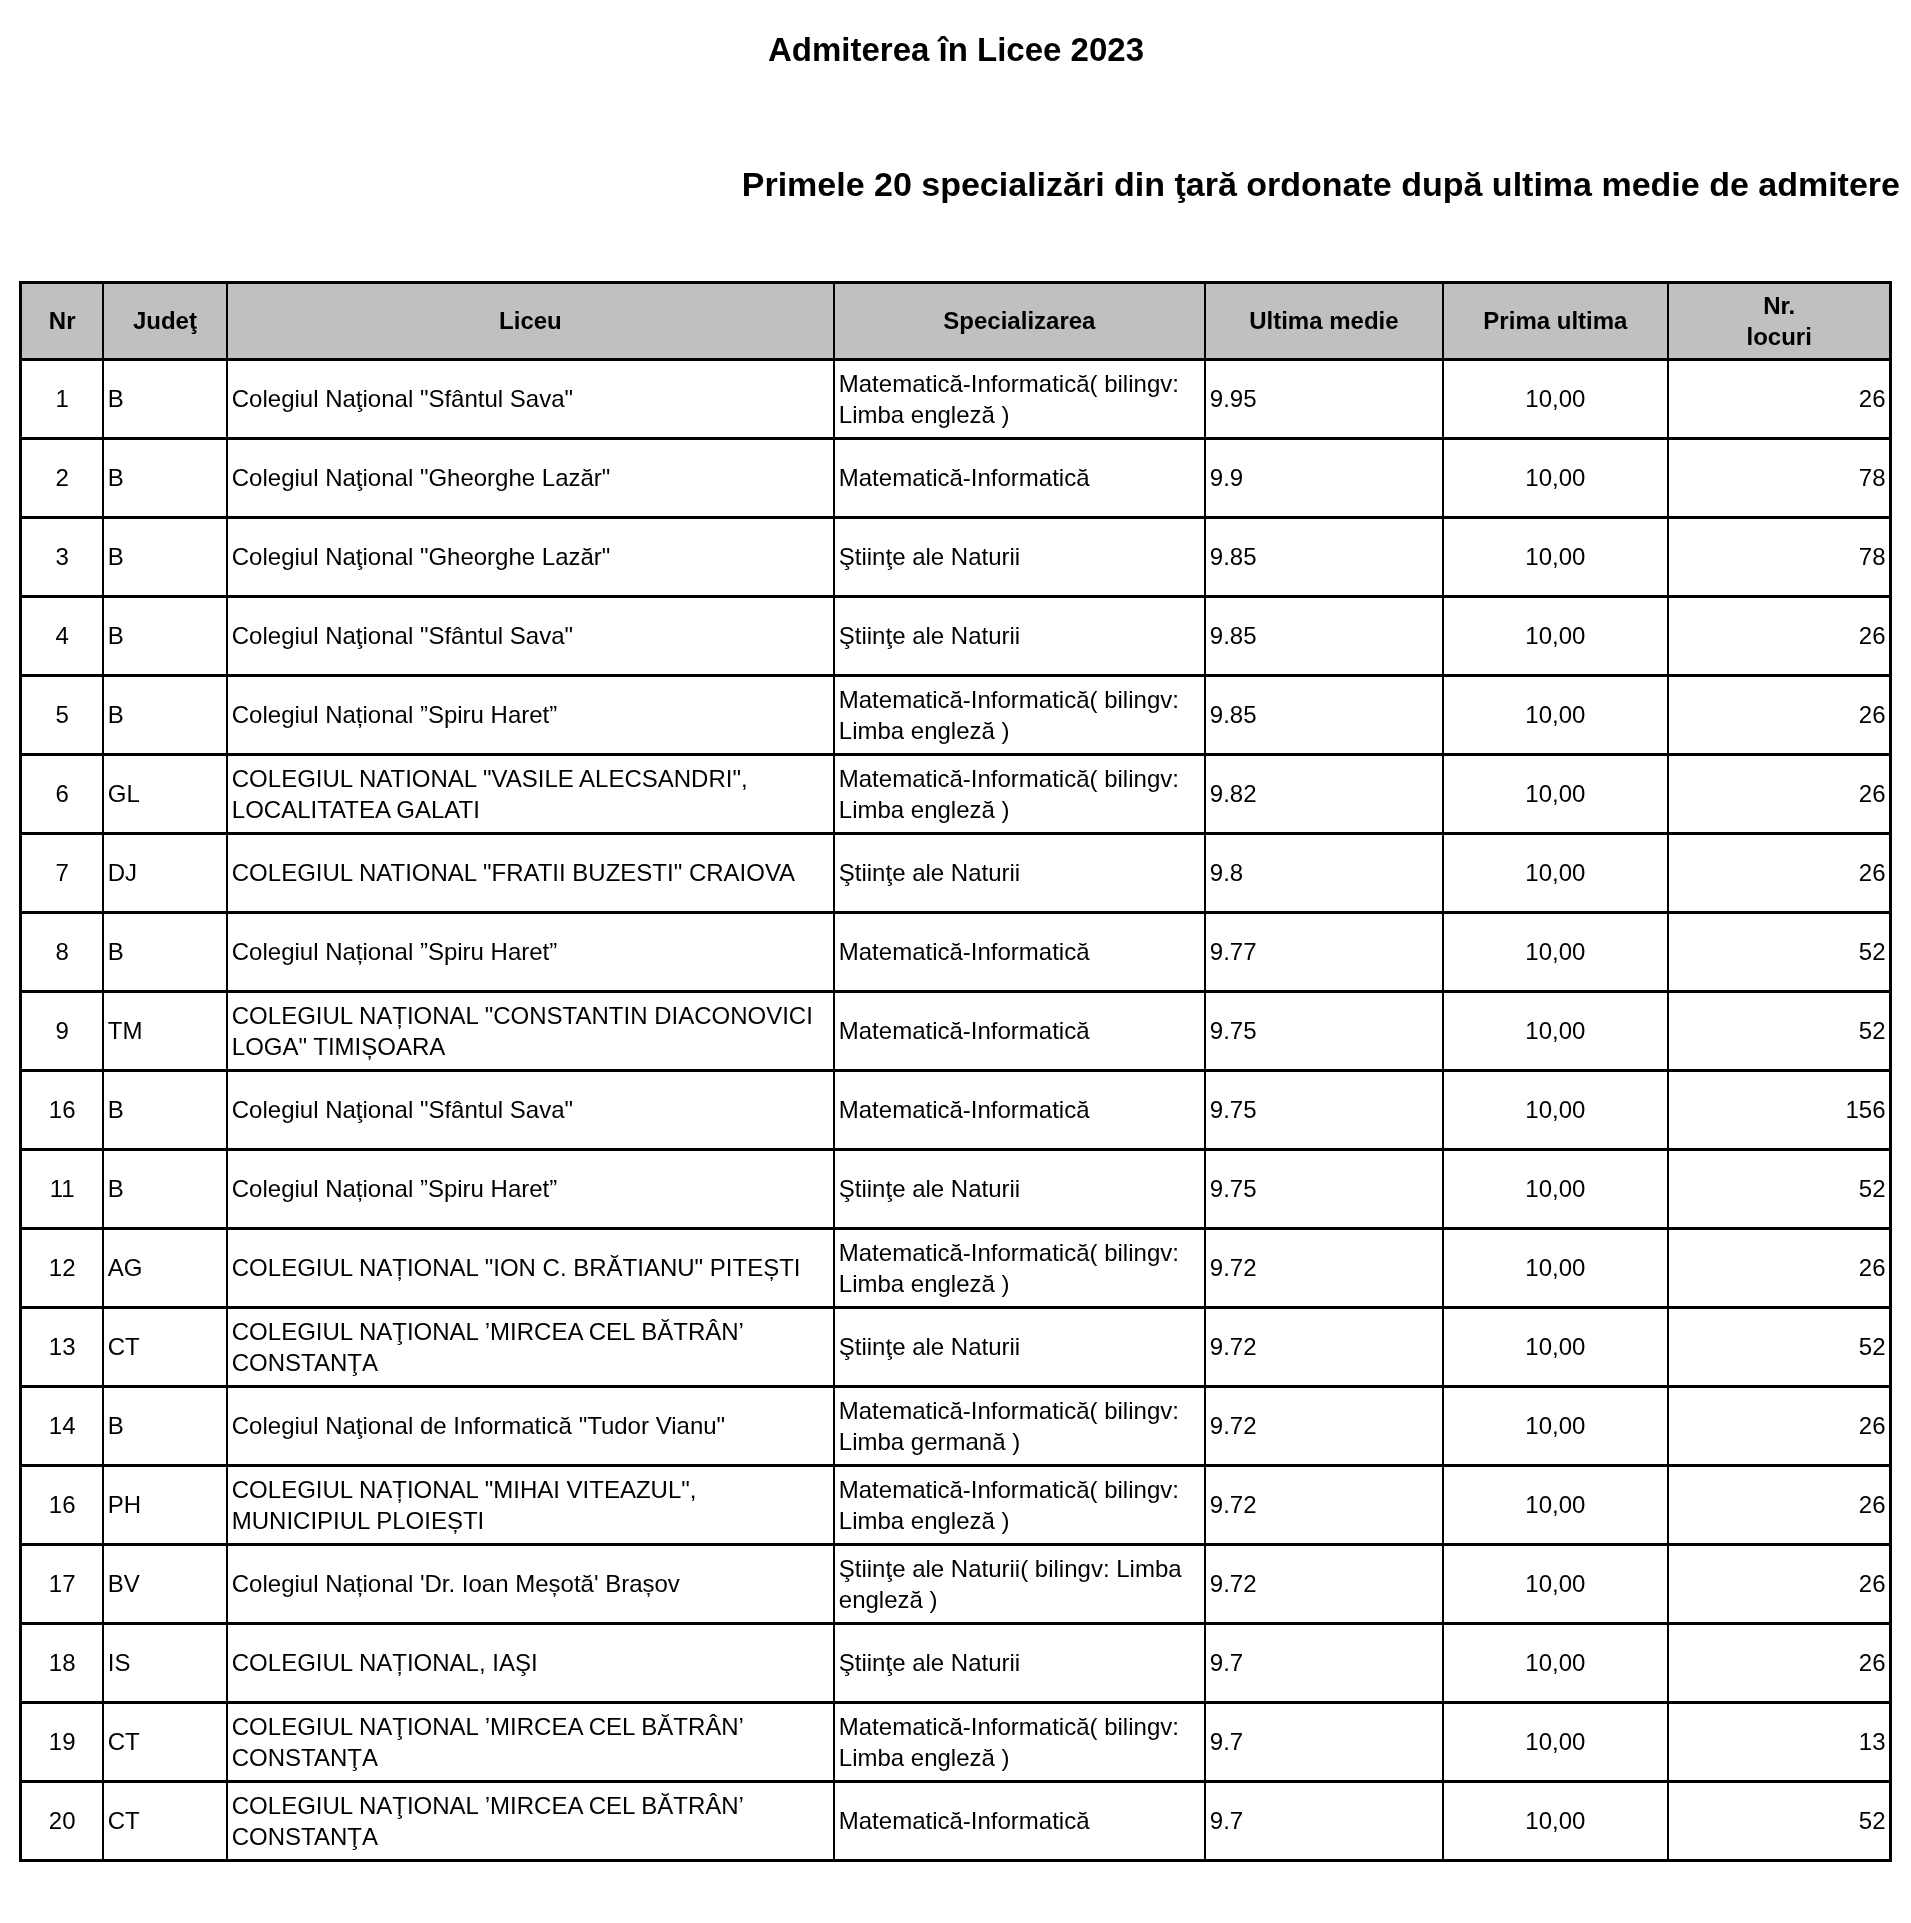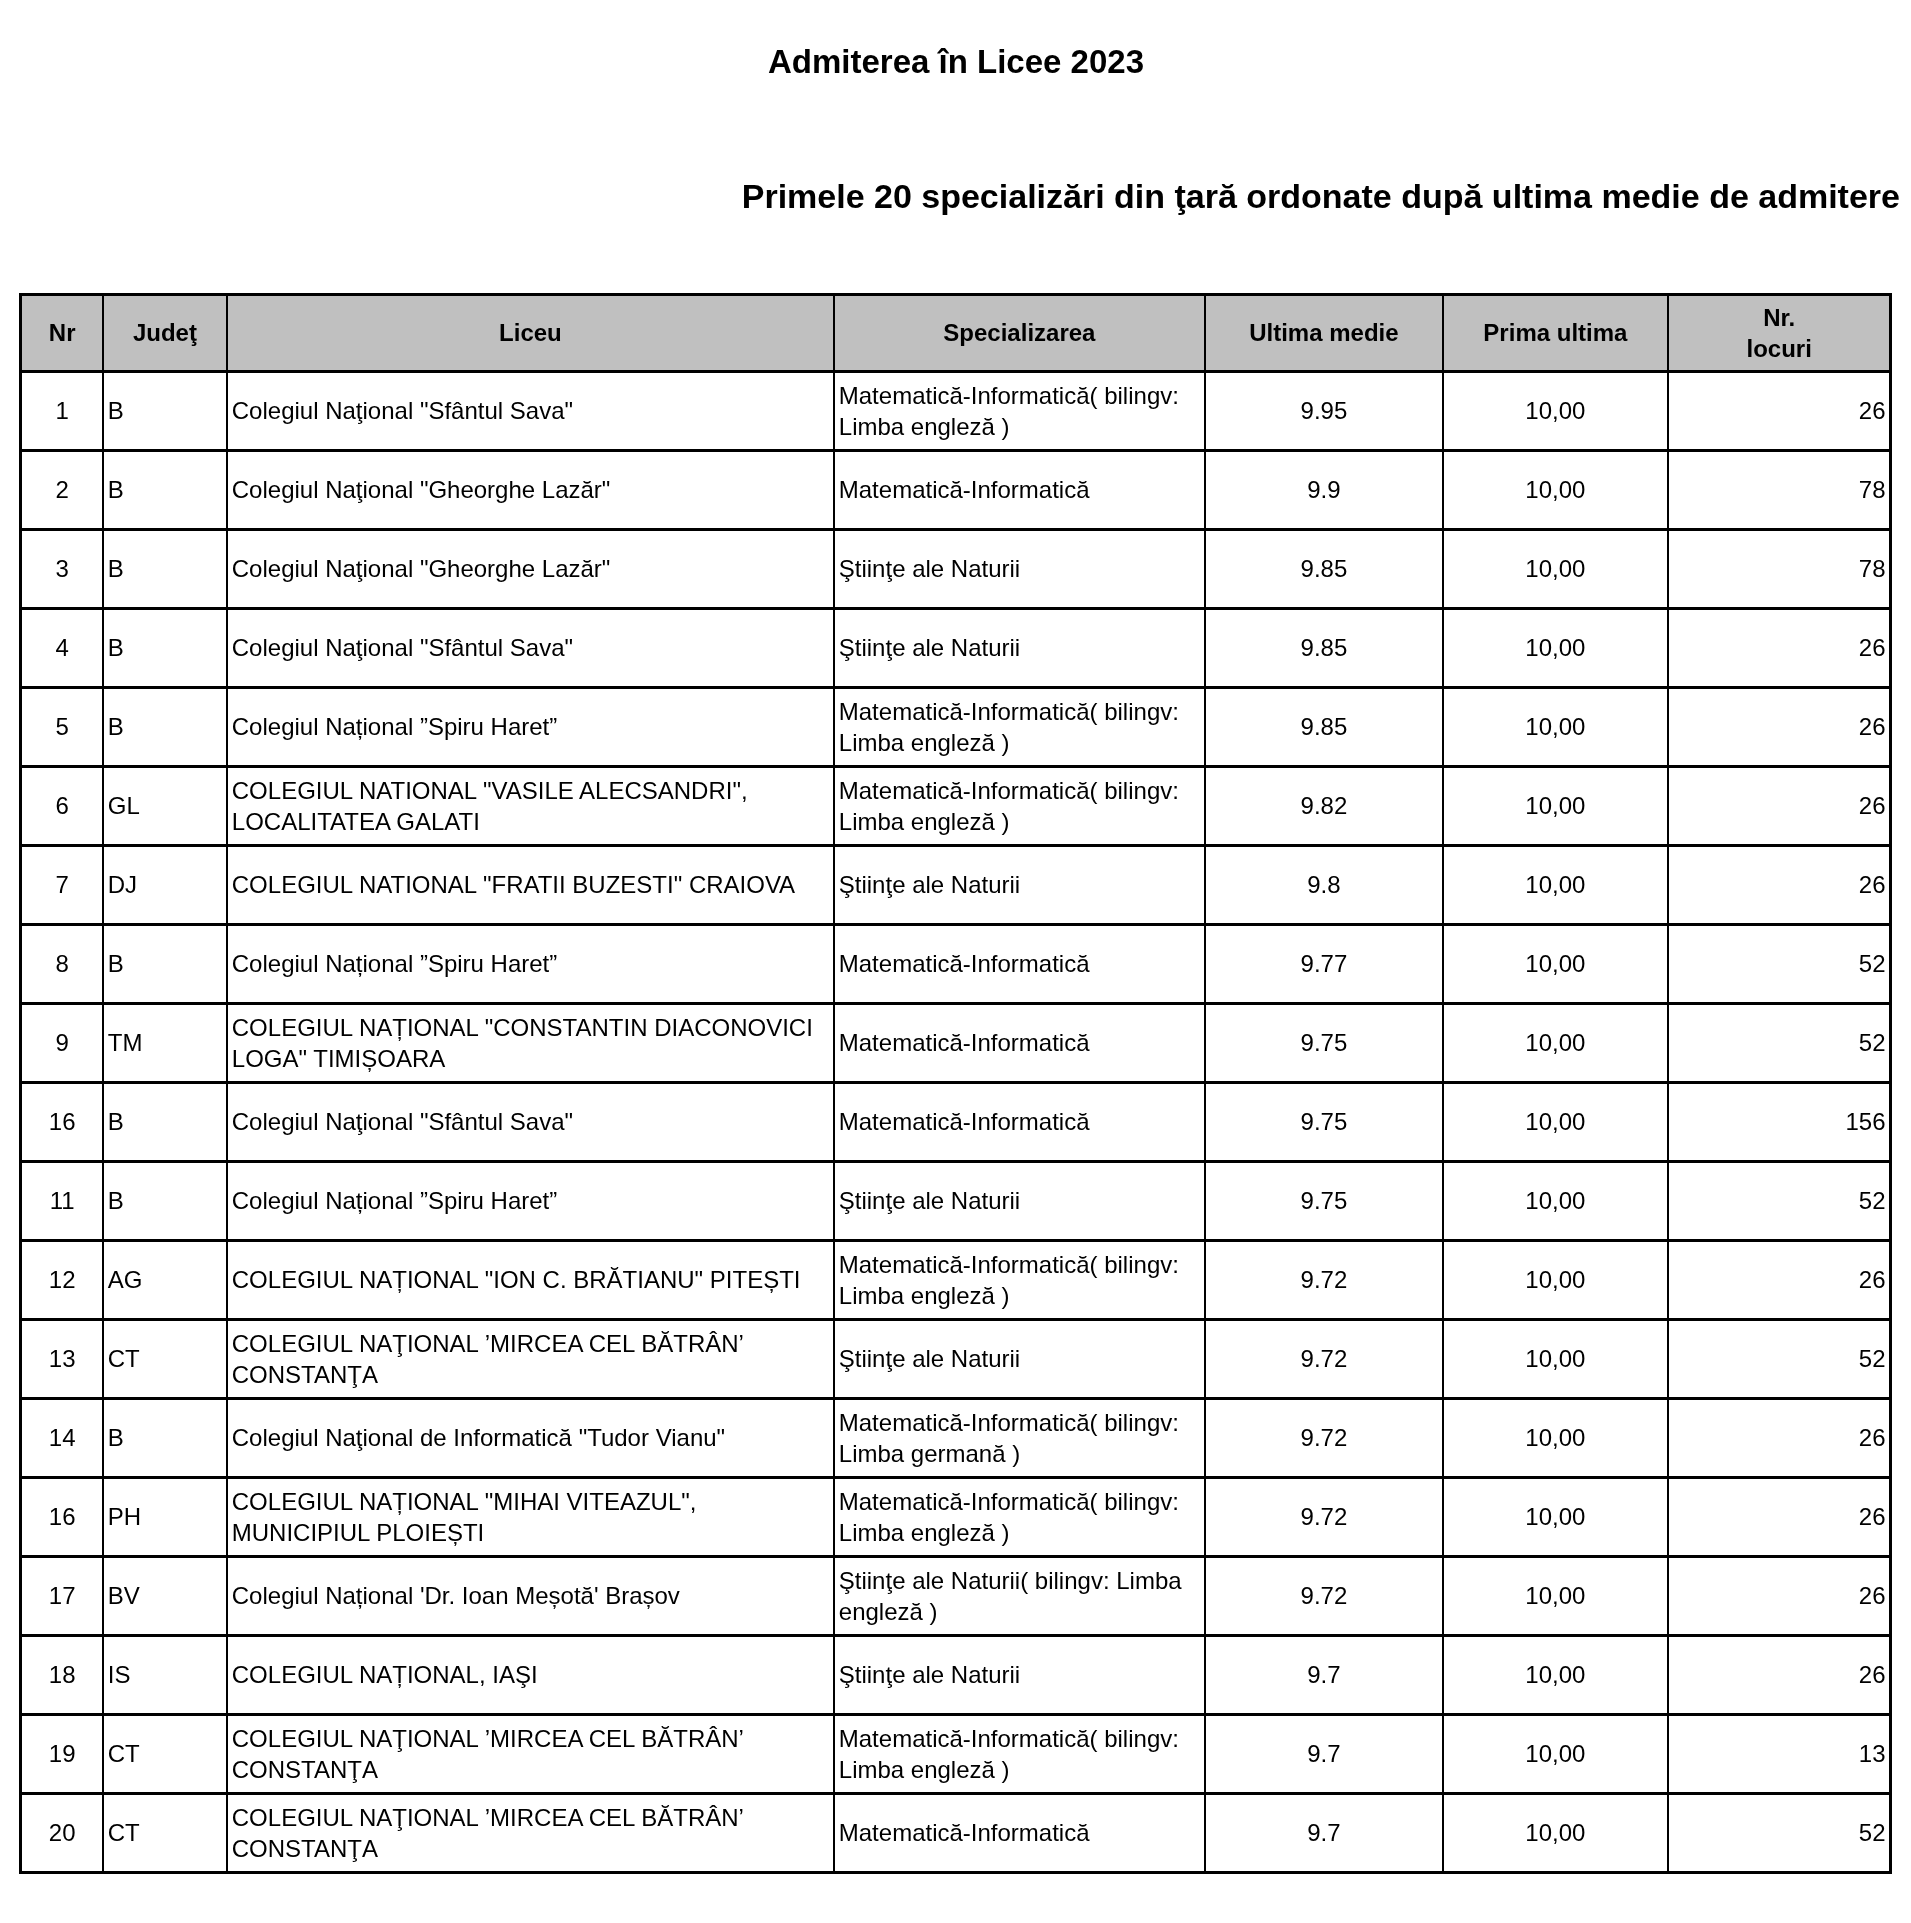--- a/index.html
+++ b/index.html
@@ -8,21 +8,21 @@
     background: #ffffff;
   }
   body {
     width: 1912px;
     height: 1923px;
     font-family: "Liberation Sans", "DejaVu Sans", sans-serif;
     color: #000000;
     overflow: hidden;
   }
   .doc-title {
-    margin: 16px;
+    margin: 4px;
     padding-top: 26px;
     text-align: center;
     font-size: 33px;
     font-weight: bold;
     line-height: 39px;
   }
   .doc-subtitle {
     margin: 12px;
     margin-top: 95px;
     text-align: right;
@@ -59,21 +59,21 @@
     white-space: pre-line;
   }
   table.admission tbody tr {
     height: 79px;
   }
   
   td.col-nr            { text-align: center; }
   td.col-judet         { text-align: left; padding-left: 4.9px; }
   td.col-liceu         { text-align: left; padding-left: 4.9px; }
   td.col-specializarea { text-align: left; padding-left: 4.9px; }
-  td.col-ultima_medie  { text-align: center; }
+  td.col-ultima_medie  { }
   td.col-prima_medie   { text-align: center; }
   td.col-nr_locuri     { text-align: right; }
 </style>
 </head>
 <body>
 
 <h1 class="doc-title">Admiterea în Licee 2023</h1>
 
 <h2 class="doc-subtitle">Primele 20 specializări din ţară ordonate după ultima medie de admitere</h2>
 

